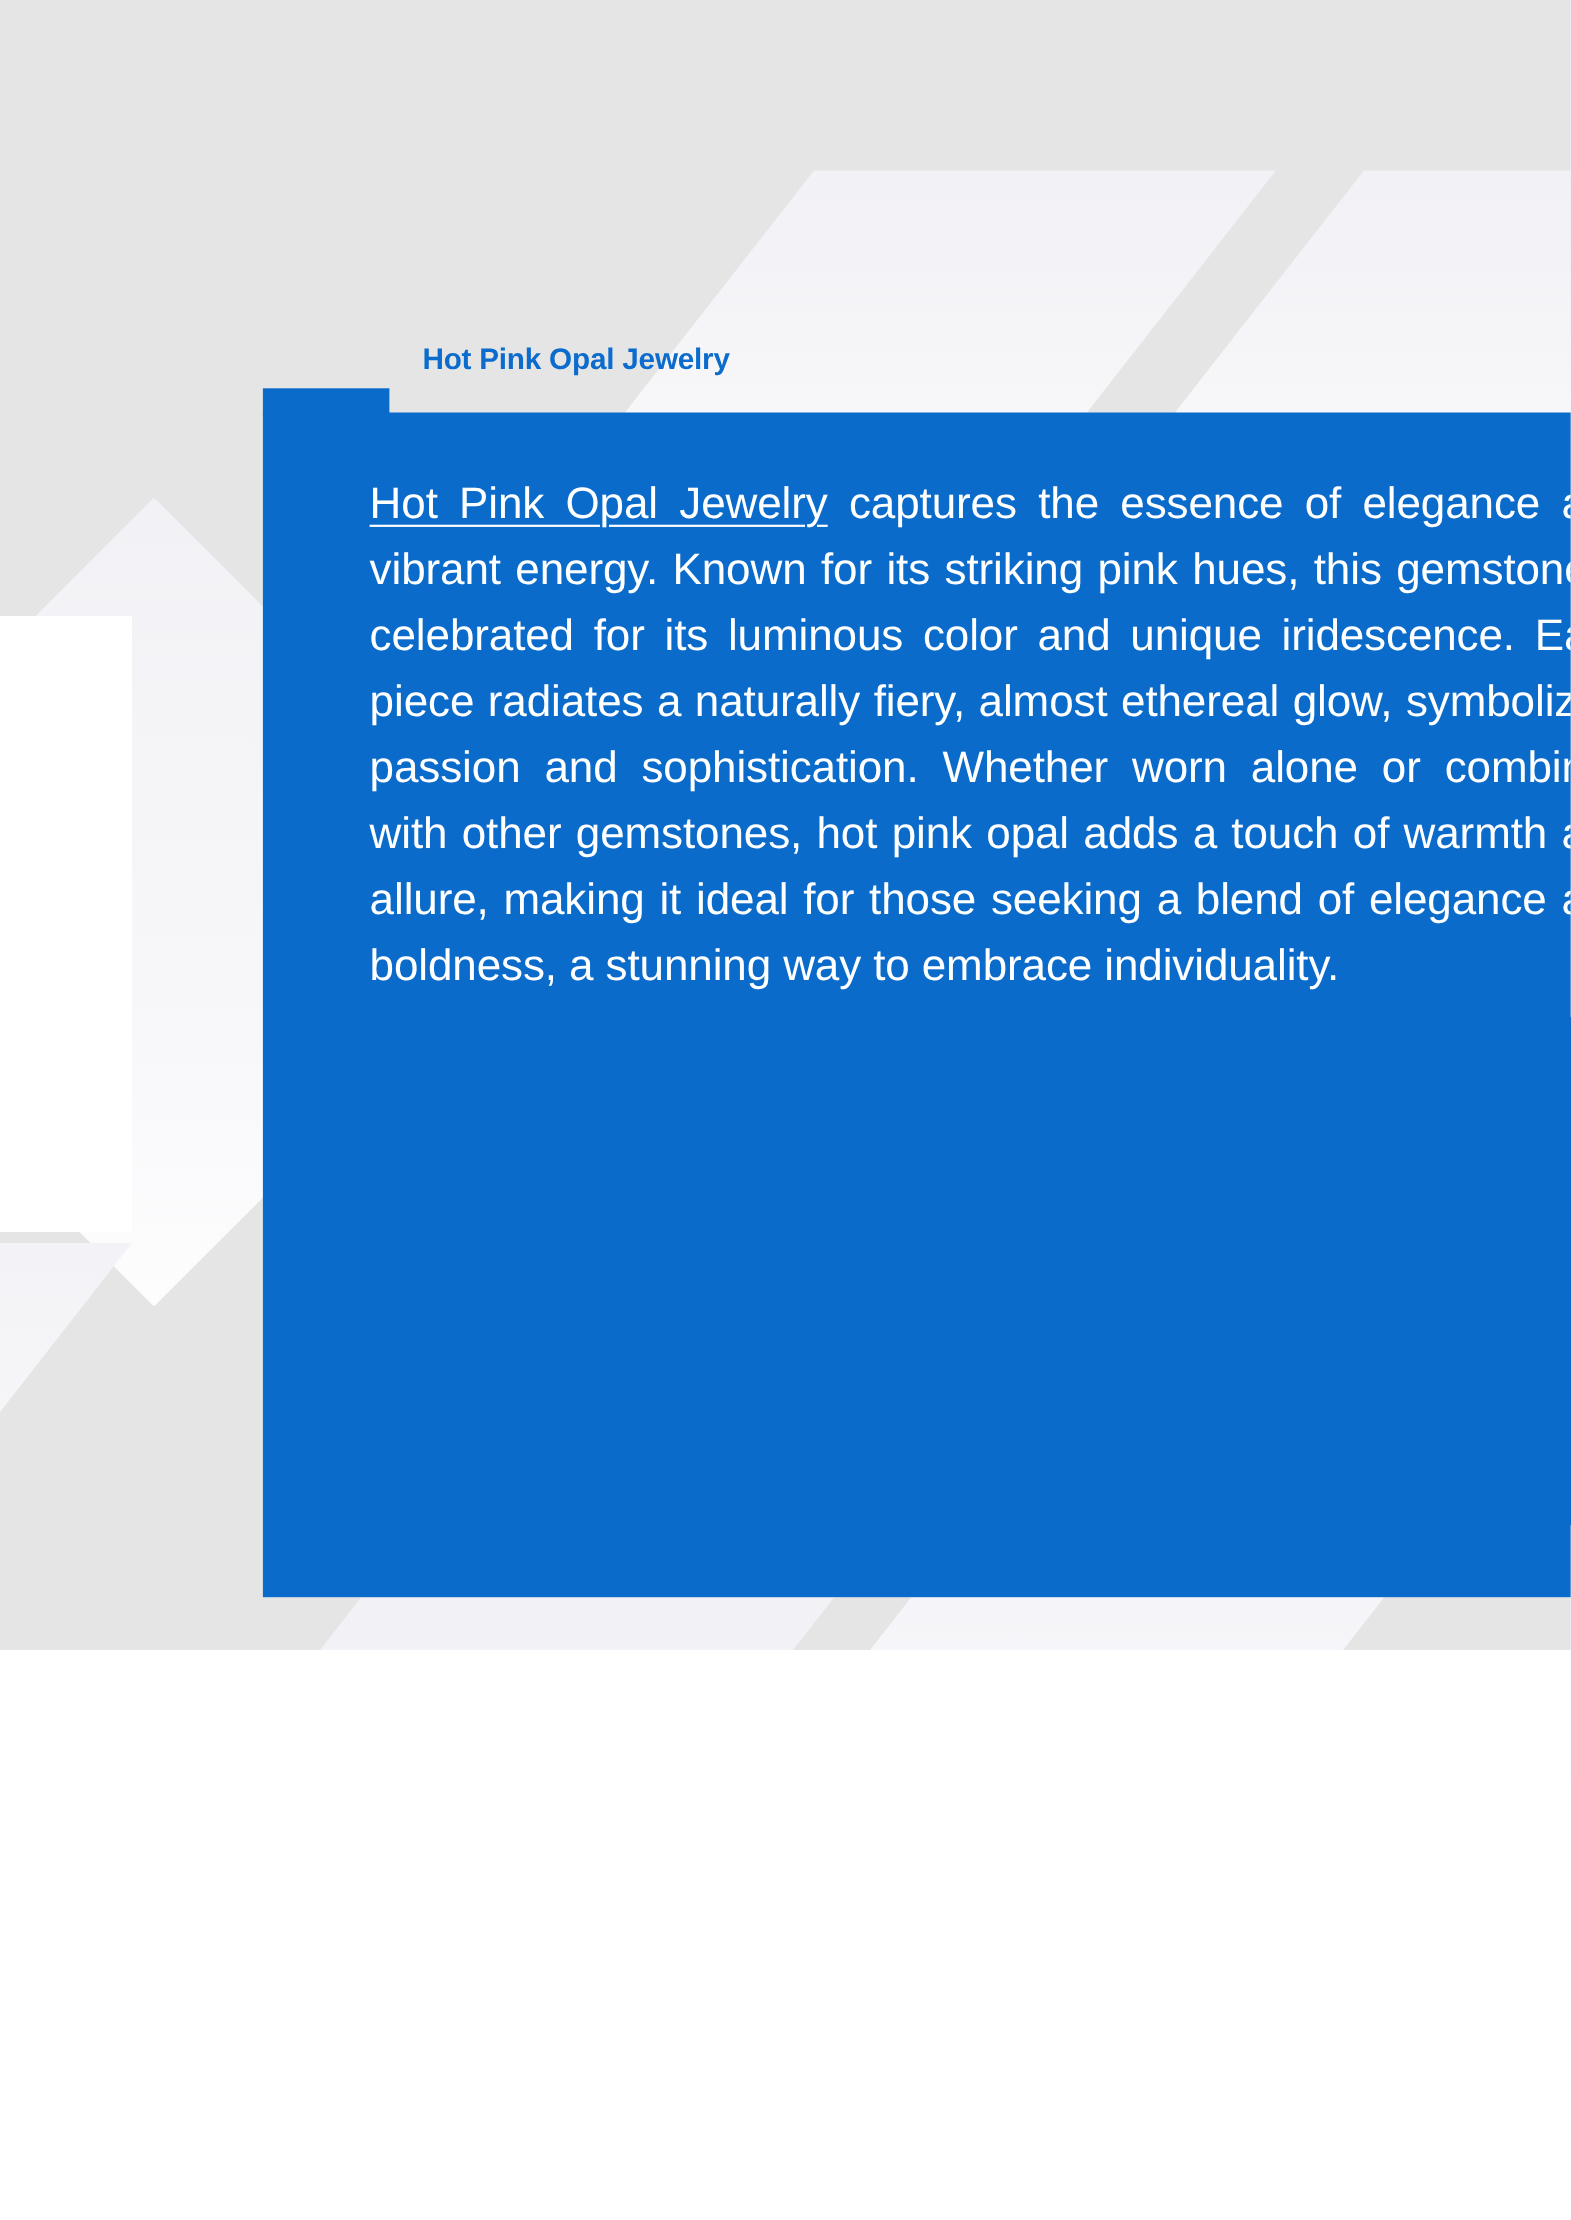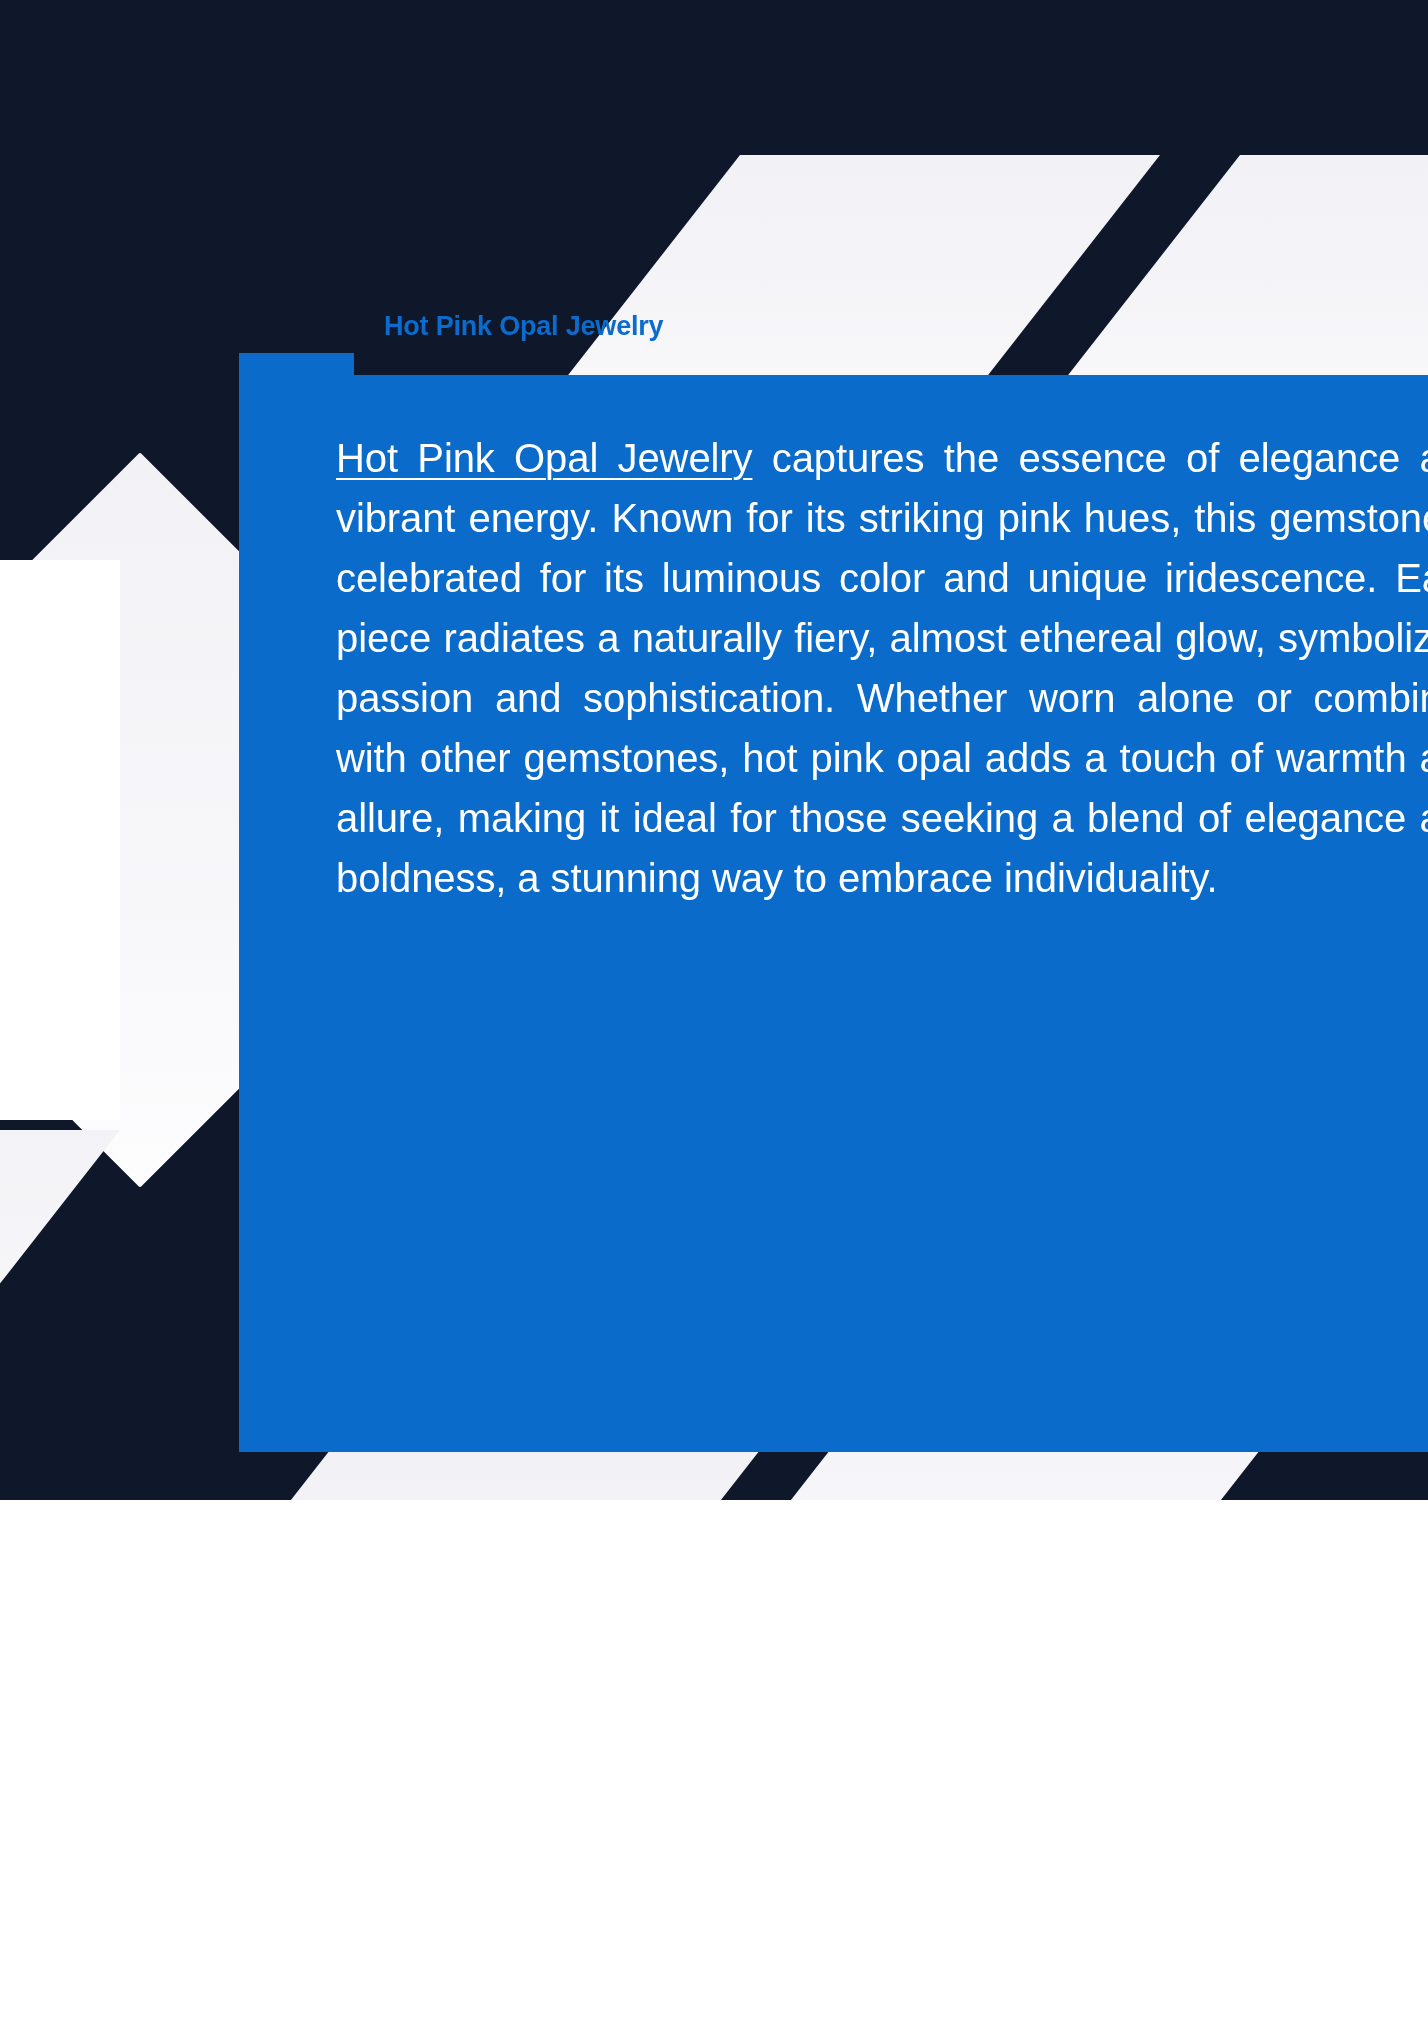--- a/index.html
+++ b/index.html
@@ -5,21 +5,21 @@
   * { margin:0; padding:0; box-sizing:border-box; }
   html, body {
     width:1428px; height:2018px;
     background:#ffffff;
     font-family:"Liberation Sans", sans-serif;
     overflow:hidden;
   }
   #stage {
     position:relative;
     width:1428px; height:1500px;
-    background:#0f172a;
+    background:#e5e5e5;
     overflow:hidden;
   }
 
   
   .bg-layer { position:absolute; inset:0; overflow:hidden; pointer-events:none; }
   .band {
     position:absolute;
     background:linear-gradient(180deg,#f1f1f6 0%,#f6f6f9 55%,#fbfbfd 100%);
     transform:skewX(-38deg);
     transform-origin:top left;

